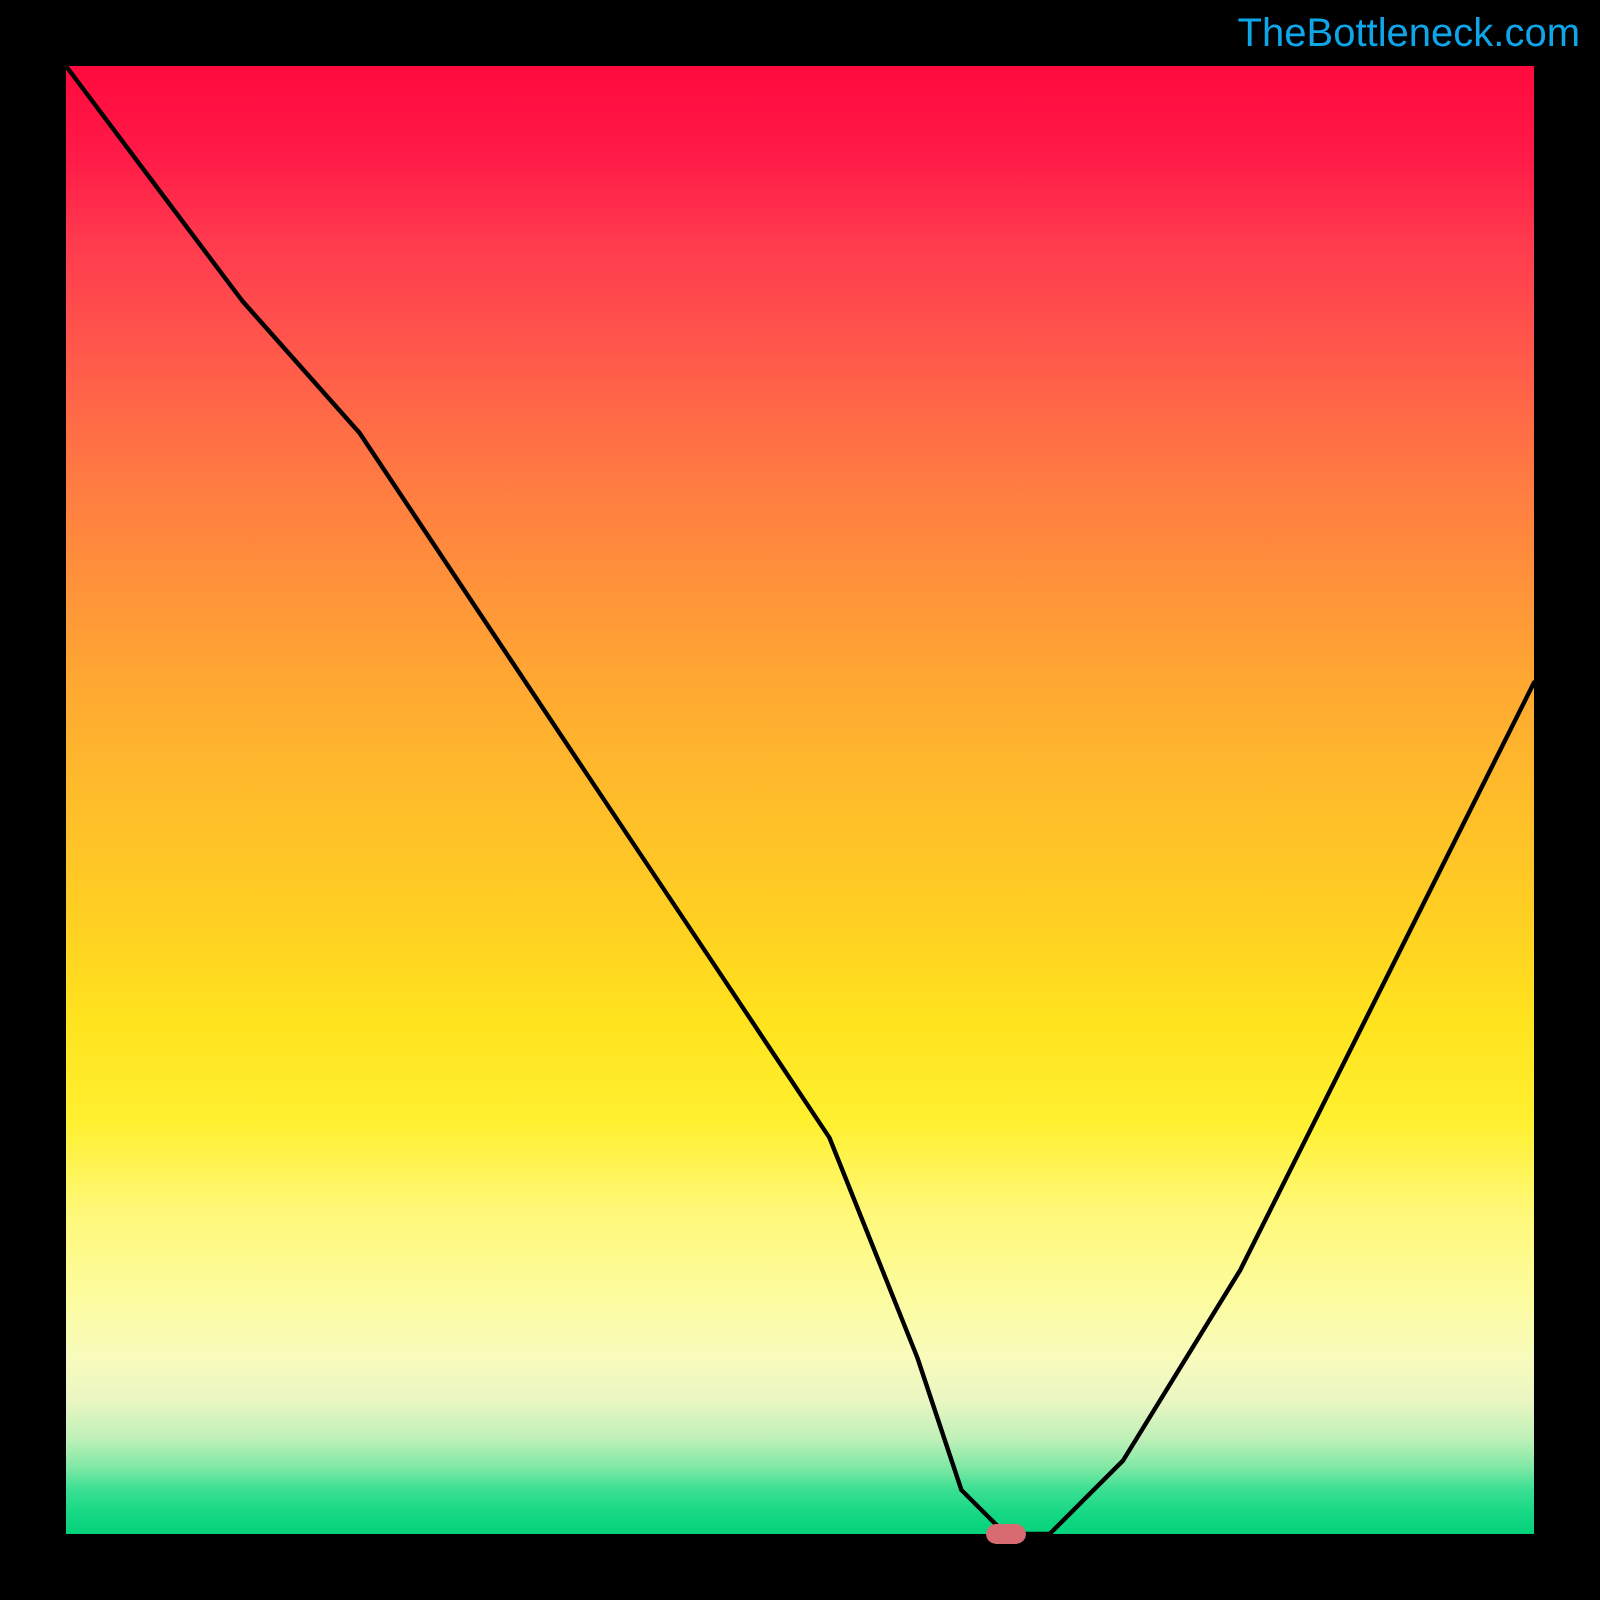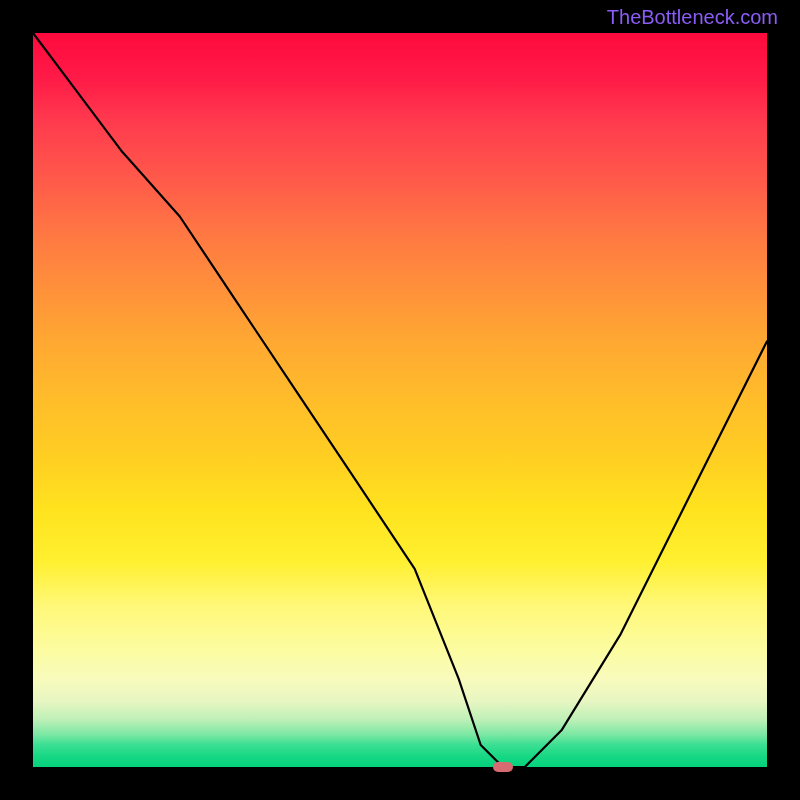--- a/index.html
+++ b/index.html
@@ -52,22 +52,22 @@
     position: absolute;
     left: 33px;
     top: 33px;
     width: 734px;
     height: 734px;
     overflow: visible;
   }
   .watermark {
     position: absolute;
     top: 6px;
-    right: 22px;
-    color: #8b5cf6;
+    right: 10px;
+    color: #0ea5e9;
     font-size: 20px;
     font-weight: normal;
     letter-spacing: 0;
   }
   .marker {
     position: absolute;
     width: 20px;
     height: 10px;
     border-radius: 5px;
     background: #d86b71;

